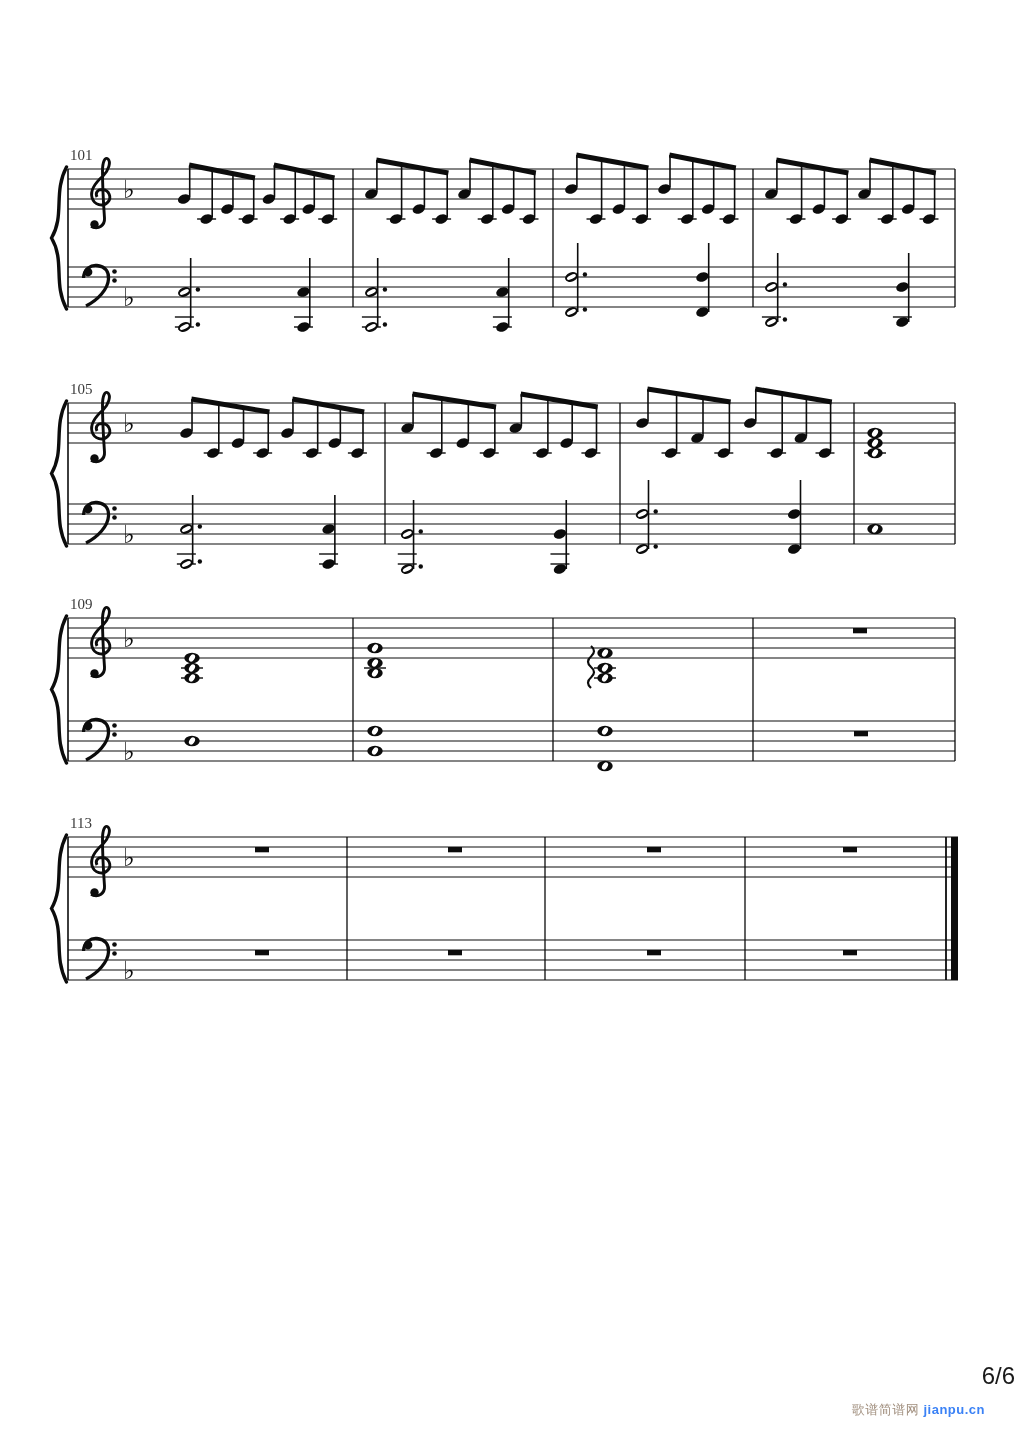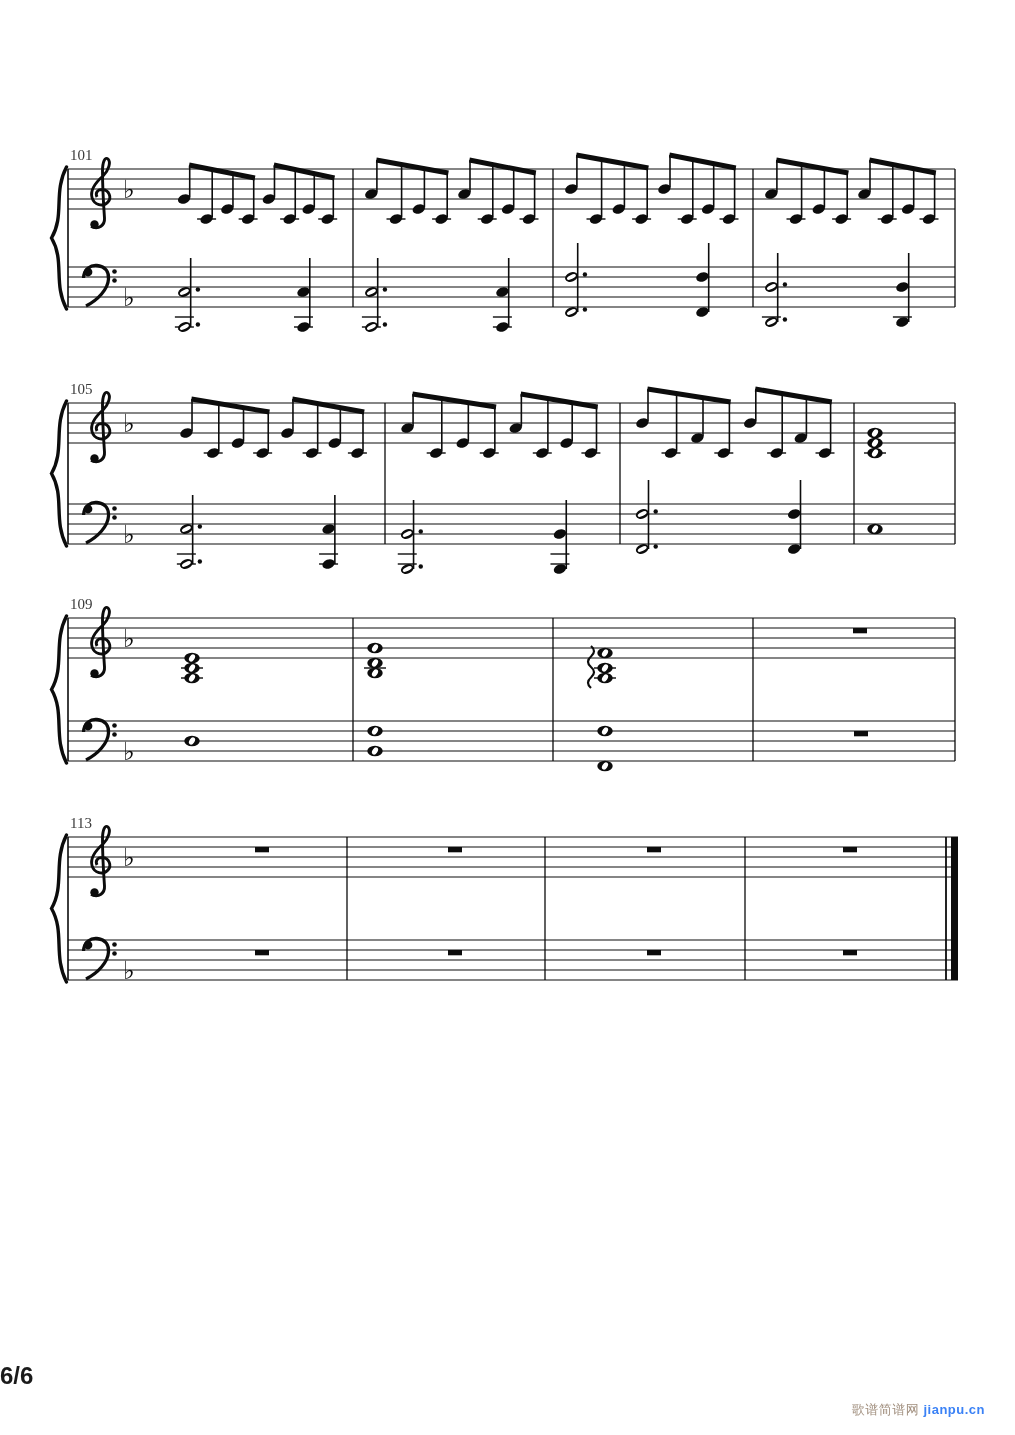--- a/index.html
+++ b/index.html
@@ -1,20 +1,20 @@
 <!DOCTYPE html>
 <html><head>
 <meta charset="utf-8">
 <style>
   html,body{margin:0;padding:0;background:#ffffff;}
   #page{position:relative;width:1015px;height:1435px;background:#ffffff;overflow:hidden;
         font-family:"Liberation Sans",sans-serif;}
   #score-svg-holder{position:absolute;left:0;top:0;width:1015px;height:1435px;}
-  #footer-page-number{position:absolute;left:0;top:1362px;width:100%;text-align:left;
-        font-size:24px;color:#1a1a1a;font-weight:bold;}
+  #footer-page-number{position:absolute;left:0;top:1362px;width:100%;text-align:right;
+        font-size:24px;color:#1a1a1a;}
   #watermark{position:absolute;right:30px;top:1401px;font-size:13px;letter-spacing:0.5px;}
   #watermark .wm-cn{}
   #watermark .wm-site{font-weight:bold;}
 </style>
 </head>
 <body>
 
 <div id="page">
   <div id="score-svg-holder"><svg width="1015" height="1435" viewBox="0 0 1015 1435">
         <g>

